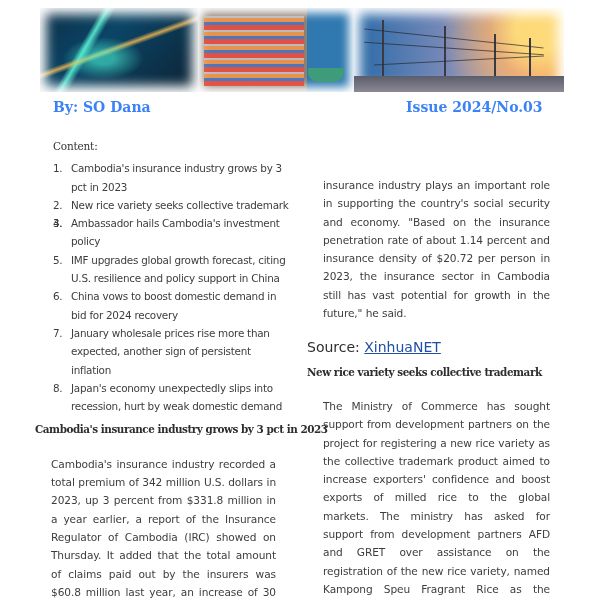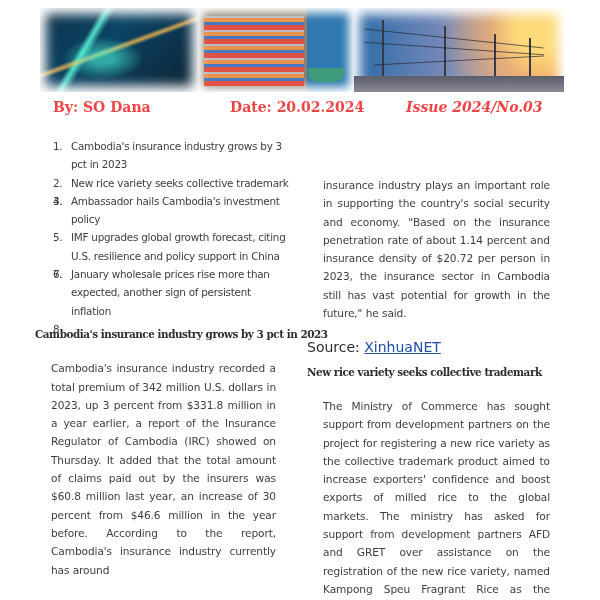--- a/index.html
+++ b/index.html
@@ -16,25 +16,25 @@
   .port-wrap .stacks { position: absolute; left: 6px; top: 8px; width: 100px; height: 70px; background: repeating-linear-gradient(0deg, rgba(232,76,61,0.9) 0 5px, rgba(64,120,200,0.9) 5px 8px, rgba(245,150,70,0.85) 8px 12px, rgba(200,200,210,0.8) 12px 14px); }
   .port-wrap .ship { position: absolute; right: 10px; bottom: 10px; width: 36px; height: 14px; background: #3f9c7a; border-radius: 0 0 10px 10px; }
   .img-power { width: 210px; position: relative; overflow: hidden; background:
       radial-gradient(circle at 88% 25%, rgba(255,220,120,0.95) 0 12%, rgba(255,180,90,0.6) 25%, transparent 50%),
       linear-gradient(90deg, #2a6aa8 0%, #7a8ab8 45%, #d9a9a0 80%, #f2c27a 100%);
       box-shadow: inset 0 0 12px 6px #fff; }
   .tower { position: absolute; bottom: 8px; width: 2px; background: #3a3a44; }
   .wire { position: absolute; height: 1px; background: rgba(40,40,50,0.7); }
   .ground { position: absolute; left: 0; right: 0; bottom: 0; height: 16px; background: linear-gradient(180deg, #5a5d6b, #8d8894); }
 
-  .meta { position: absolute; top: 99px; left: 0; width: 529px; height: 20px; font-family: "DejaVu Serif", serif; font-size: 14px; font-weight: bold; color: #ef4444; }
+  .meta { position: absolute; top: 99px; left: 0; width: 529px; height: 20px; font-family: "DejaVu Serif", serif; font-size: 14px; font-weight: bold; color: #3b82f6; }
   .meta span { position: absolute; top: 0; white-space: nowrap; }
   .meta .by { left: 53px; }
   .meta .date { left: 230px; }
-  .meta .issue { left: 406px; font-style: italic; }
+  .meta .issue { left: 406px; }
 
   .col { position: absolute; font-size: 10.6px; line-height: 18.3px; color: #3d3d3d; text-align: justify; }
   .col-left { left: 35px; top: 137px; width: 257px; }
   .col-right { left: 307px; top: 160px; width: 259px; }
 
   .content-label { font-family: "DejaVu Serif", serif; font-size: 10.5px; color: #333; margin: 0 0 4px 18px; letter-spacing: -0.2px; }
   ol.toc { list-style: none; margin: 0; padding: 0 0 0 18px; }
   ol.toc li { position: relative; padding-left: 18px; text-align: left; font-size: 10.4px; letter-spacing: -0.25px; }
   ol.toc li .num { position: absolute; left: 0; top: 0; }
   .section-head { font-family: "DejaVu Serif", serif; font-weight: bold; font-size: 10.4px; color: #2d2d2d; letter-spacing: -0.45px; margin: 5px 0 4px 0; white-space: nowrap; }
@@ -60,34 +60,34 @@
     <div class="tower" style="left:175px;height:46px"></div>
     <div class="wire" style="left:10px;top:30px;width:180px;transform:rotate(6deg)"></div>
     <div class="wire" style="left:10px;top:40px;width:180px;transform:rotate(4deg)"></div>
     <div class="wire" style="left:20px;top:52px;width:170px;transform:rotate(-3deg)"></div>
     <div class="ground"></div>
   </div>
 </div>
 
 <div class="meta">
   <span class="by">By:  SO Dana</span>
-  <span class="date">Date: 20.02.2024</span>
   <span class="issue">Issue 2024/No.03</span>
 </div>
 
 <div class="col col-left">
+  <div class="content-label">Content:</div>
   <ol class="toc">
     <li><span class="num">1.</span><span>Cambodia's insurance industry grows by 3 pct in 2023</span></li>
     <li><span class="num">2.</span><span>New rice variety seeks collective trademark</span></li>
     <li><span class="num">3.</span></li>
     <li><span class="num">4.</span><span>Ambassador hails Cambodia's investment policy</span></li>
     <li><span class="num">5.</span><span>IMF upgrades global growth forecast, citing U.S. resilience and policy support in China</span></li>
-    <li><span class="num">6.</span></li>
+    <li><span class="num">6.</span><span>China vows to boost domestic demand in bid for 2024 recovery</span></li>
     <li><span class="num">7.</span><span>January wholesale prices rise more than expected, another sign of persistent inflation</span></li>
-    <li><span class="num">8.</span></li>
+    <li><span class="num">8.</span><span>Japan's economy unexpectedly slips into recession, hurt by weak domestic demand</span></li>
   </ol>
   <div class="section-head">Cambodia's insurance industry grows by 3 pct in 2023</div>
   <p class="para">Cambodia's insurance industry recorded a total premium of 342 million U.S. dollars in 2023, up 3 percent from $331.8 million in a year earlier, a report of the Insurance Regulator of Cambodia (IRC) showed on Thursday. It added that the total amount of claims paid out by the insurers was $60.8 million last year, an increase of 30 percent from $46.6 million in the year before. According to the report, Cambodia's insurance industry currently has around</p>
 </div>
 
 <div class="col col-right">
   <p class="para">insurance industry plays an important role in supporting the country's social security and economy. "Based on the insurance penetration rate of about 1.14 percent and insurance density of $20.72 per person in 2023, the insurance sector in Cambodia still has vast potential for growth in the future," he said.</p>
   <div class="source">
     <span>Source: </span><a>XinhuaNET</a>
   </div>

